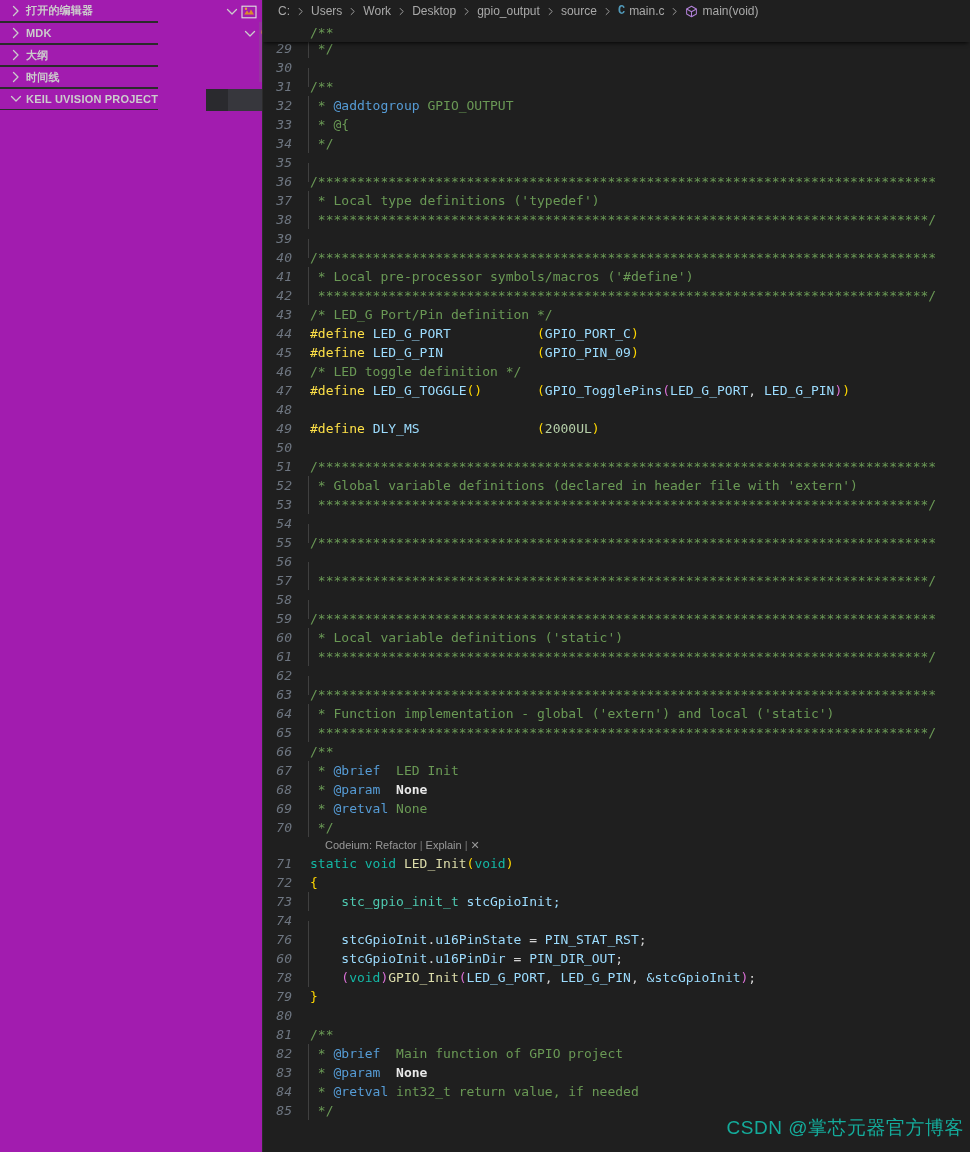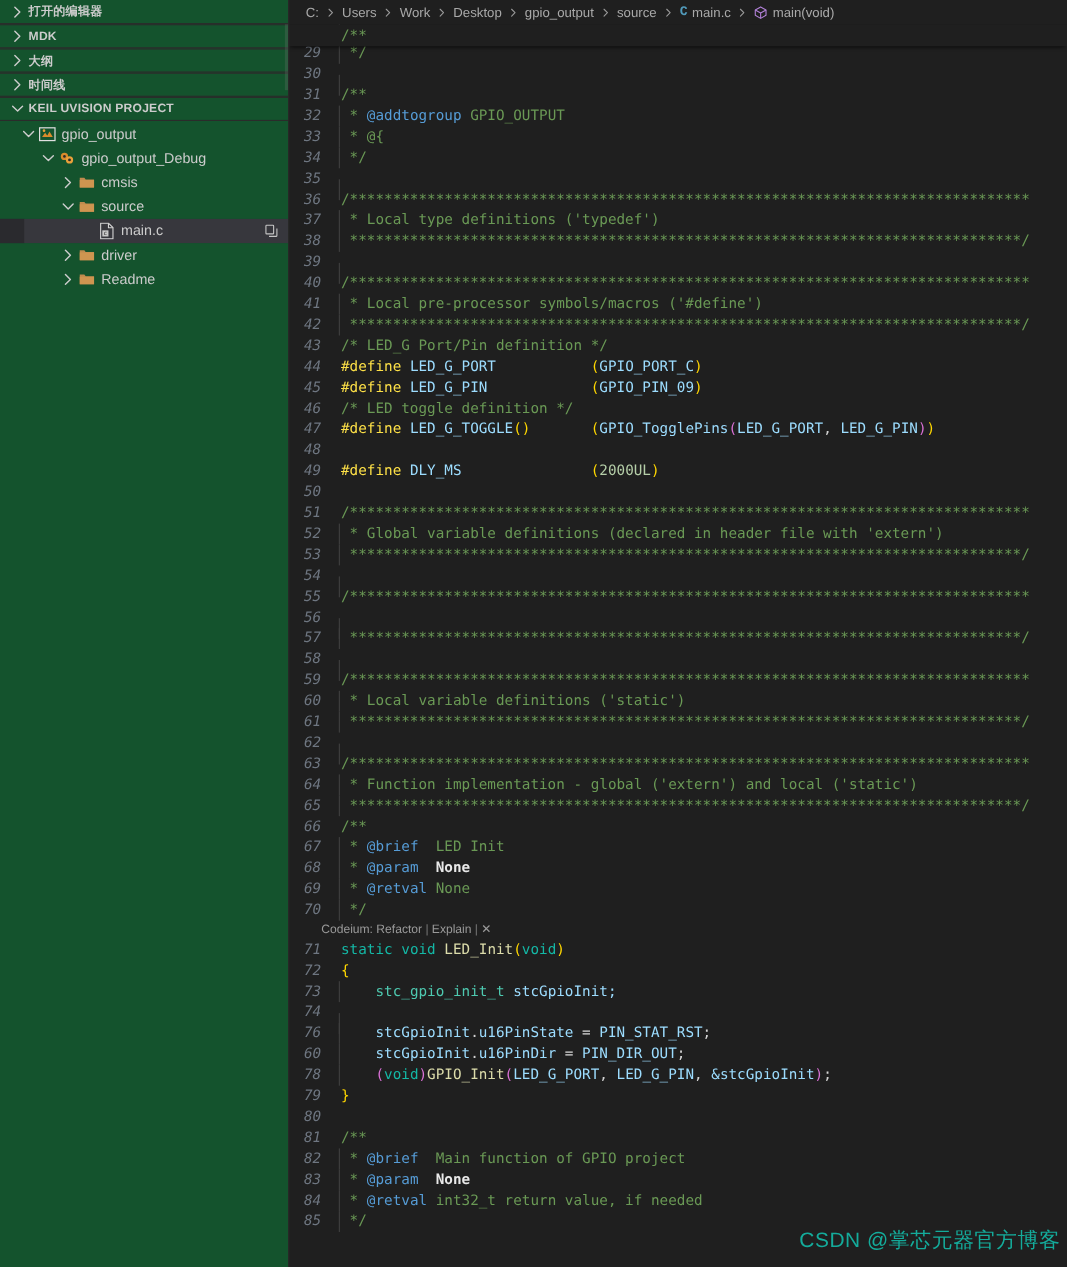--- a/index.html
+++ b/index.html
@@ -15,25 +15,25 @@
   .app {
     display: flex;
     width: 970px; height: 1152px;
     position: relative;
   }
 
   
   .sidebar {
     width: 262px;
     flex: 0 0 262px;
-    background: #14532d;
-    display: flex;
-    flex-direction: column;
+    background: #a21caf;
+    display: flex;
     position: relative;
     overflow: hidden;
+    gap: 48px;
   }
   .pane-header {
     height: 22px;
     display: flex;
     align-items: center;
     padding-left: 8px;
     border-top: 1px solid #2b2b2b;
     border-bottom: 1px solid #2b2b2b;
     color: #cccccc;
     font-size: 11px;
@@ -194,21 +194,21 @@
   }
 
   
   .codelens {
     height: 17px;
     display: flex;
     align-items: center;
     font-family: "Liberation Sans", sans-serif;
     font-size: 11px;
     color: #999999;
-    padding-left: 30px;
+    padding-left: 63px;
     white-space: pre;
   }
   .codelens .cl-link { color: #999999; cursor: pointer; }
   .codelens .cl-sep { color: #777; margin: 0 3px; }
 
   
   .cm   { color: #6a9955; }            
   .cmk  { color: #569cd6; }            
   .cmp  { color: #e8e8e8; font-weight: bold; }  
   .pp   { color: #fde047; }            

